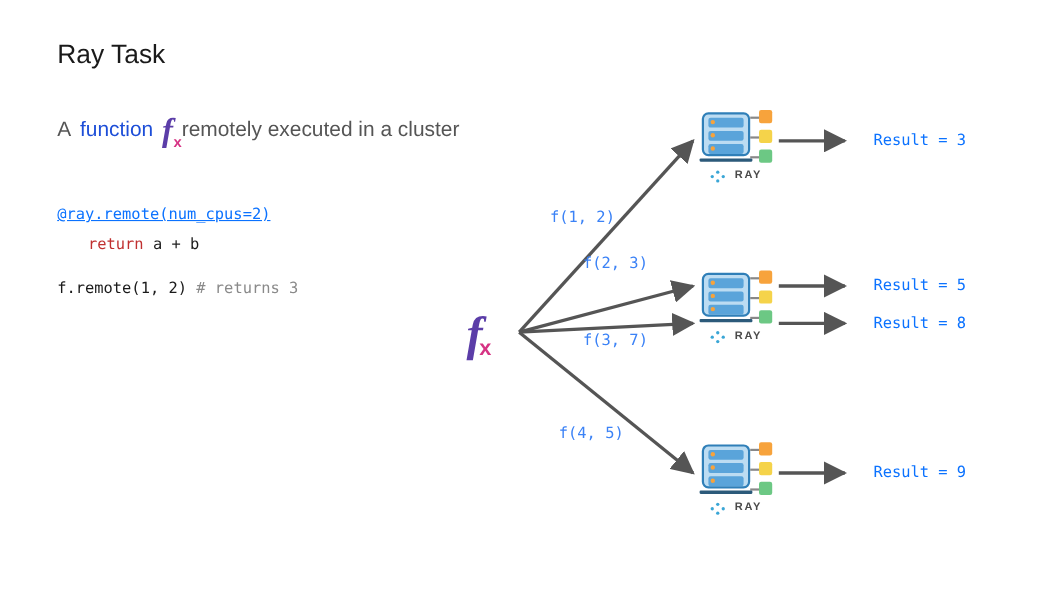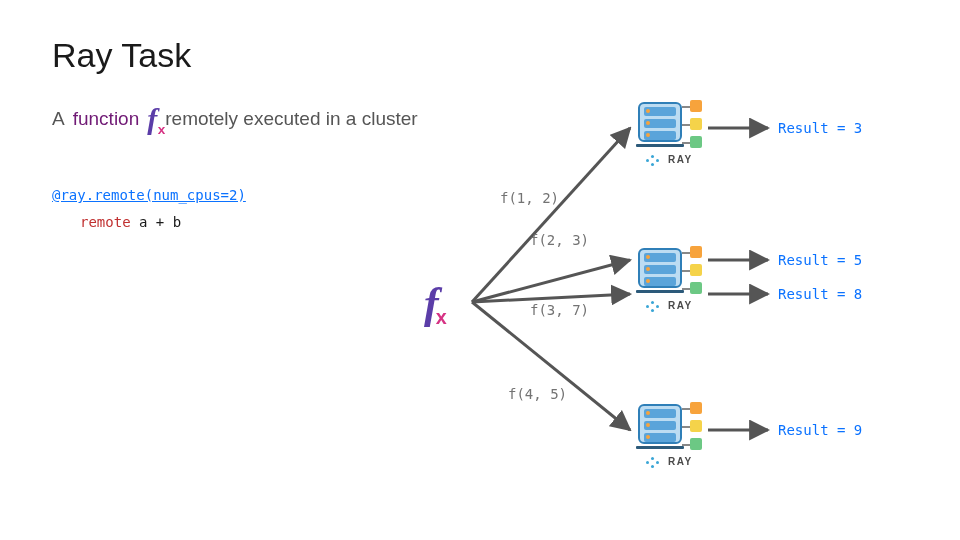--- a/index.html
+++ b/index.html
@@ -8,36 +8,36 @@
     height: 540px;
     background: #fff;
     font-family: Arial, Helvetica, sans-serif;
     position: relative;
     overflow: hidden;
   }
   .title {
     position: absolute;
     left: 52px;
     top: 36px;
-    font-size: 34px;
+    font-size: 24px;
     font-weight: 400;
     color: #1a1a1a;
   }
   .subtitle {
     position: absolute;
     left: 52px;
     top: 104px;
     font-size: 19px;
     color: #555;
     display: flex;
     align-items: center;
     gap: 8px;
   }
   .subtitle .word-a { color: #555; }
-  .subtitle .word-function { color: #701a75; }
+  .subtitle .word-function { color: #1d4ed8; }
   .subtitle .rest { color: #555; }
   .fx-icon {
     font-family: Georgia, "Times New Roman", serif;
     font-style: italic;
     font-weight: bold;
     color: #5b3da8;
     position: relative;
     display: inline-block;
     line-height: 1;
   }
@@ -159,52 +159,58 @@
   .ray-logo .dots::after  { left: 10px; top: 4px; }
   .fx-origin {
     position: absolute;
     left: 44px;
     top: 212px;
   }
   .call-label {
     position: absolute;
     font-family: "Menlo", "Consolas", monospace;
     font-size: 14px;
-    color: #737373;
+    color: #3b82f6;
   }
   .result-label {
     position: absolute;
     font-family: "Menlo", "Consolas", monospace;
     font-size: 14px;
     color: #0b72ff;
+    margin-left: 16px;
   }
 </style>
 </head>
 <body>
 
 <h1 class="title">Ray Task</h1>
 
 <div class="subtitle">
   <span class="word-a">A</span>
   <span class="word-function">function</span>
   <span class="fx-icon fx-small">
     <span>f</span>
     <span class="fx-x">x</span>
   </span>
   <span class="rest">remotely executed in a cluster</span>
 </div>
 
 <div class="codeblock">
   <div><span class="decor">@ray.remote(num_cpus=2)</span></div>
   <div>
-    <span class="ret">remote</span>
+    <span class="ret">return</span>
     <span> </span>
     <span>a + b</span>
   </div>
   <div style="height:14px"></div>
+  <div>
+    <span>f.remote(1, 2)</span>
+    <span> </span>
+    <span class="cmt"># returns 3</span>
+  </div>
 </div>
 
 <div class="diagram">
 
   <svg width="570" height="440" style="position:absolute;left:0;top:0">
     <defs>
       <marker id="ah" viewBox="0 0 10 10" refX="9" refY="5" markerWidth="7" markerHeight="7" orient="auto">
         <path d="M 0 0 L 10 5 L 0 10 z" fill="#555"></path>
       </marker>
     </defs>

